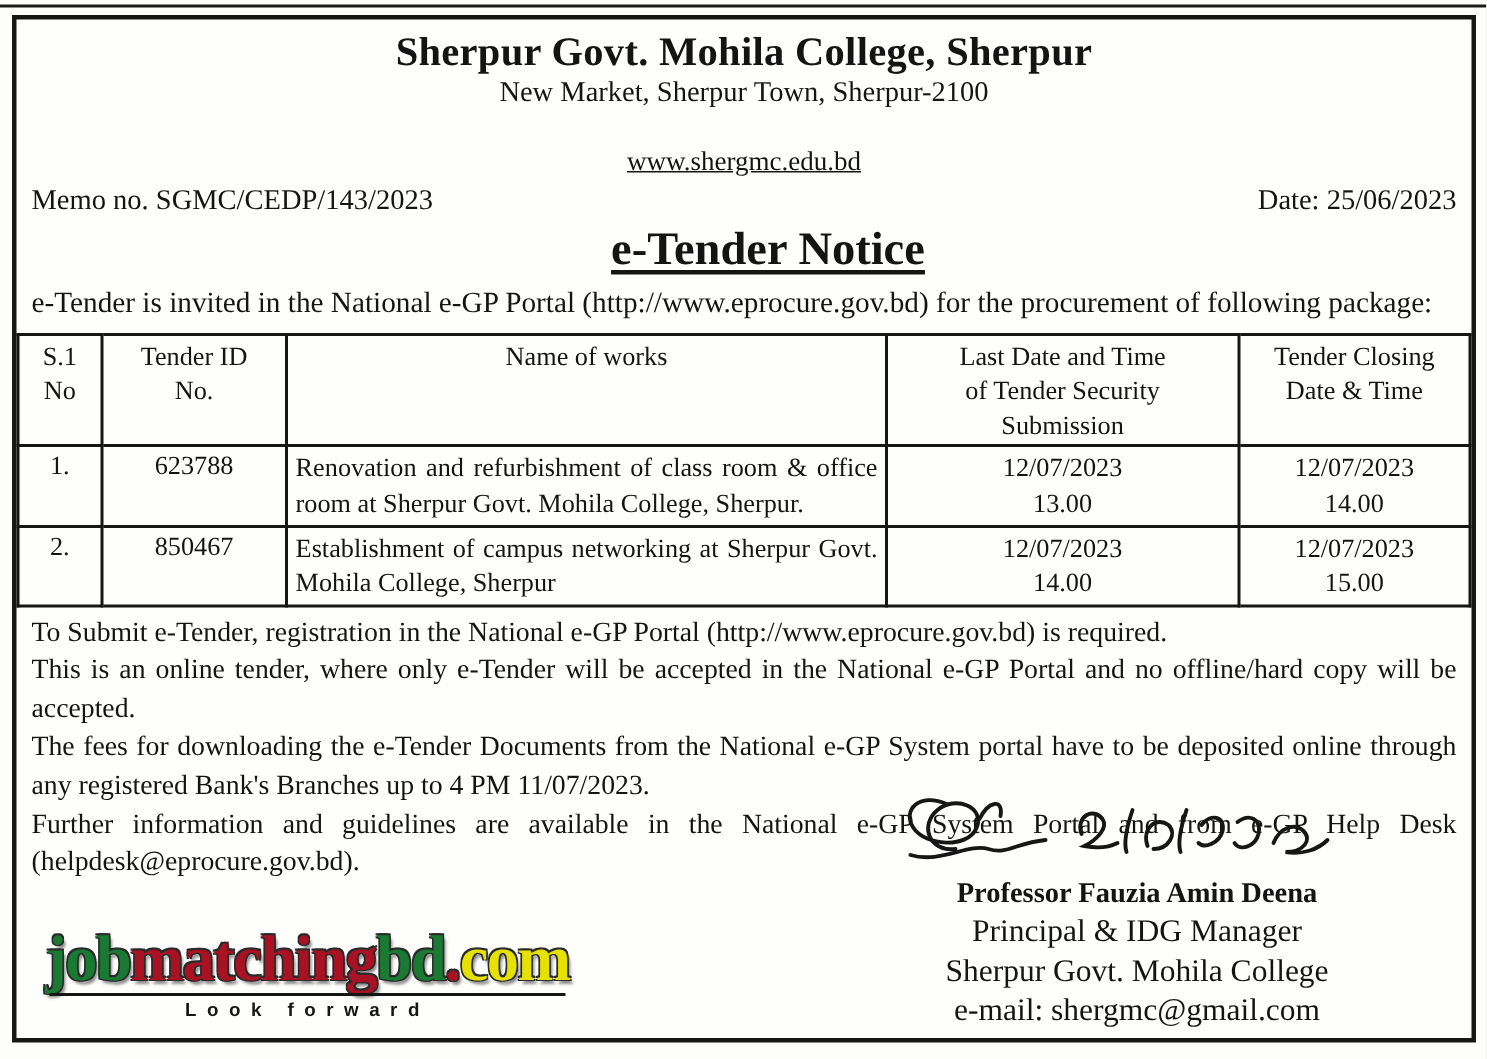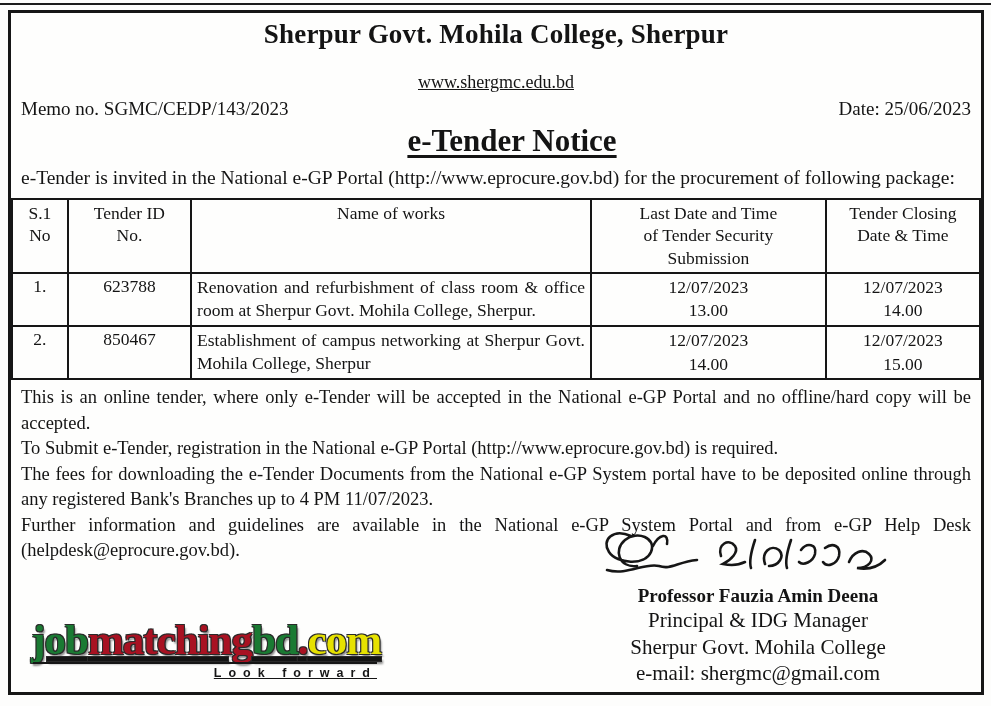--- a/index.html
+++ b/index.html
@@ -60,21 +60,21 @@
   .note{text-align:justify;}
   
   .signature{
     position:absolute;right:48px;bottom:6px;width:350px;text-align:center;
   }
   .sig-svg{display:block;margin:0 auto -4px auto;}
   .sig-name{font-size:19px;font-weight:bold;line-height:1.25;}
   .sig-line{font-size:21px;line-height:1.25;}
   
   .logo{
-    position:absolute;left:18px;bottom:12px;width:352px;text-align:right;text-decoration:underline;
+    position:absolute;left:18px;bottom:12px;width:352px;text-align:center;
   }
   .logo-text{
     font-size:43px;font-weight:bold;letter-spacing:-1px;line-height:1.0;
     font-family:"Liberation Serif","DejaVu Serif",serif;
     text-shadow:1px 1px 0 #2a2a2a,-1px -1px 0 #2a2a2a,1px -1px 0 #2a2a2a,-1px 1px 0 #2a2a2a,2px 3px 2px rgba(0,0,0,.45);
     white-space:nowrap;
   }
   .logo-tagline{
     display:flex;justify-content:space-between;gap:4px;margin-top:1px;padding:0 4px;
   }
@@ -87,20 +87,21 @@
 </head>
 <body>
 
 <div class="page">
   <div class="scan-top-line"></div>
 
   <div class="frame">
 
     <div class="doc-header">
       <div class="college-name">Sherpur Govt. Mohila College, Sherpur</div>
+      <div class="college-address">New Market, Sherpur Town, Sherpur-2100</div>
       <div class="college-website">www.shergmc.edu.bd</div>
     </div>
 
     <div class="memo-row">
       <span>Memo no. SGMC/CEDP/143/2023</span>
       <span>Date: 25/06/2023</span>
     </div>
 
     <div class="notice-title">e-Tender Notice</div>
 
@@ -154,24 +155,24 @@
           </td>
           <td class="c">
             <div class="dt">12/07/2023</div>
             <div class="dt">15.00</div>
           </td>
         </tr>
       </tbody>
     </table>
 
     <div class="notes">
-      <div class="note">This is an online tender, where only e-Tender will be accepted in the National e-GP Portal and no offline/hard copy will be accepted.</div>
       <div class="note">
         <span>To Submit e-Tender, registration in the National e-GP Portal (</span><span class="u">http://www.eprocure.gov.bd</span><span>) is required.</span>
       </div>
+      <div class="note">This is an online tender, where only e-Tender will be accepted in the National e-GP Portal and no offline/hard copy will be accepted.</div>
       <div class="note">The fees for downloading the e-Tender Documents from the National e-GP System portal have to be deposited online through any registered Bank's Branches up to 4 PM 11/07/2023.</div>
       <div class="note">
         <span>Further information and guidelines are available in the National e-GP System Portal and from e-GP Help Desk (</span><span class="u">helpdesk@eprocure.gov.bd</span><span>).</span>
       </div>
     </div>
 
     <div class="signature">
       <svg class="sig-svg" width="330" height="62" viewBox="0 0 330 62">
         <g fill="none" stroke="#161616" stroke-width="2.6" stroke-linecap="round">
           <path d="M38,10 C20,2 8,14 16,26 C24,38 52,40 58,26 C64,12 44,4 32,14 C20,24 26,42 44,40"></path>

